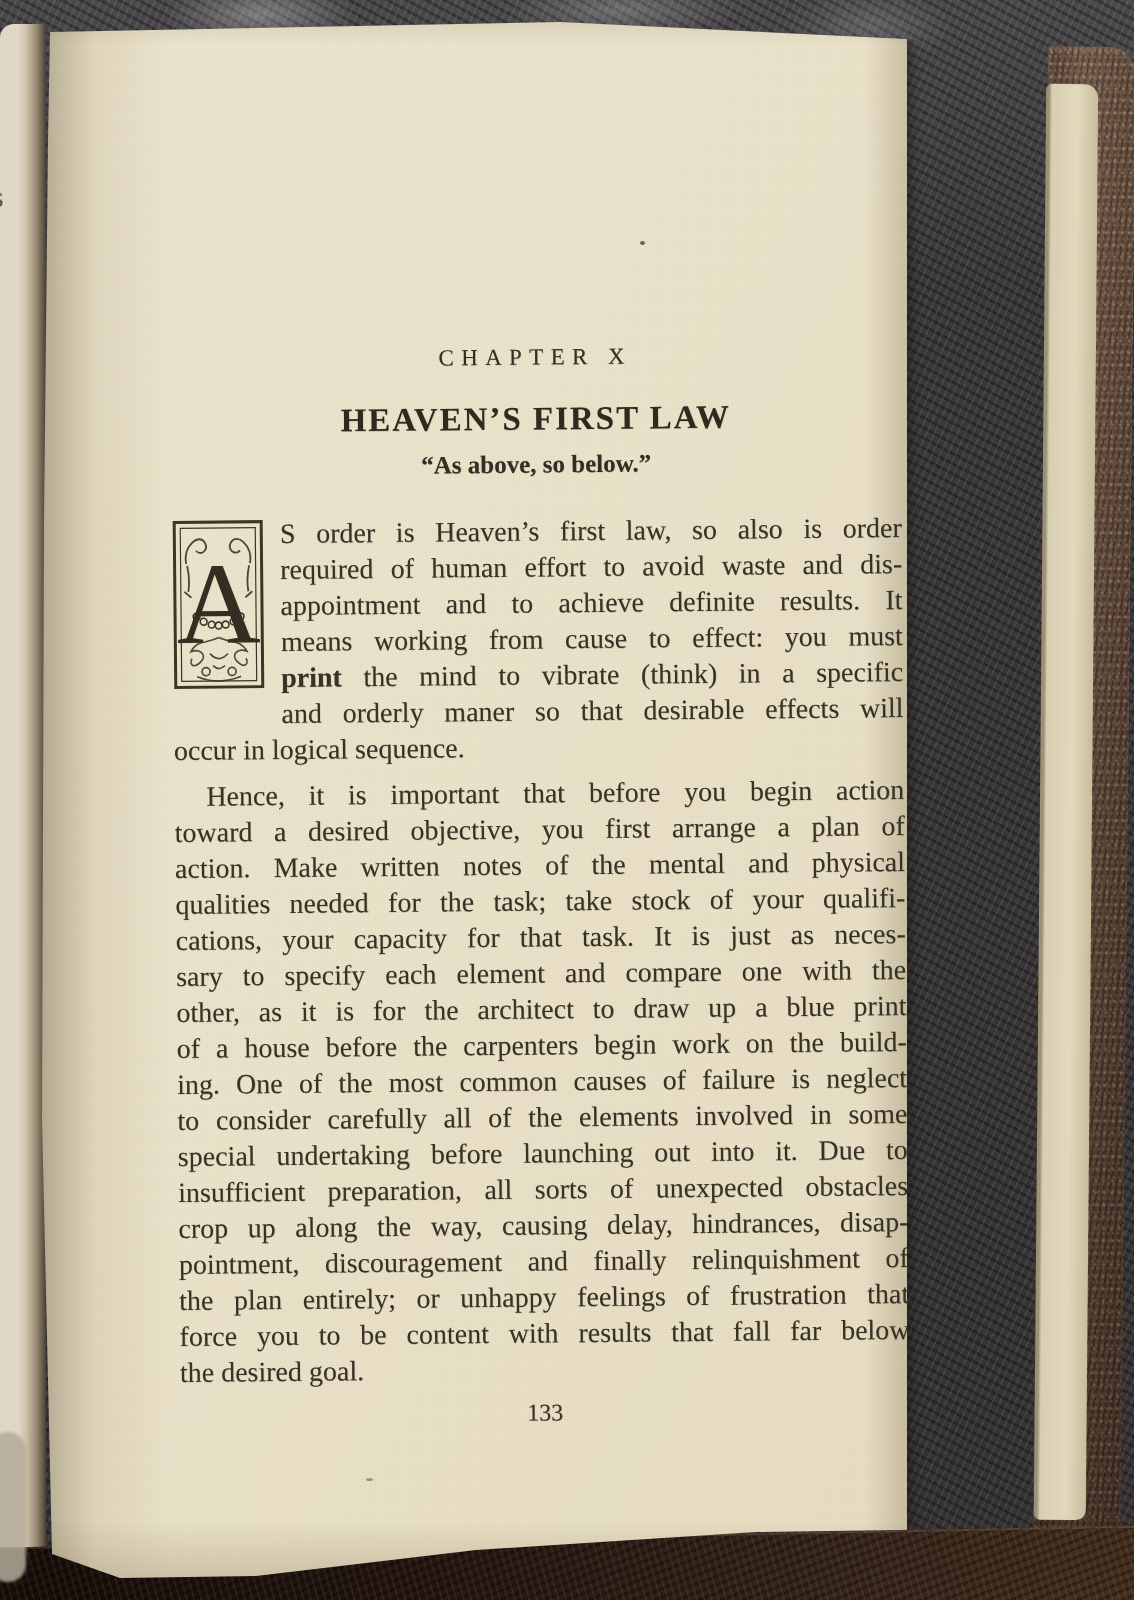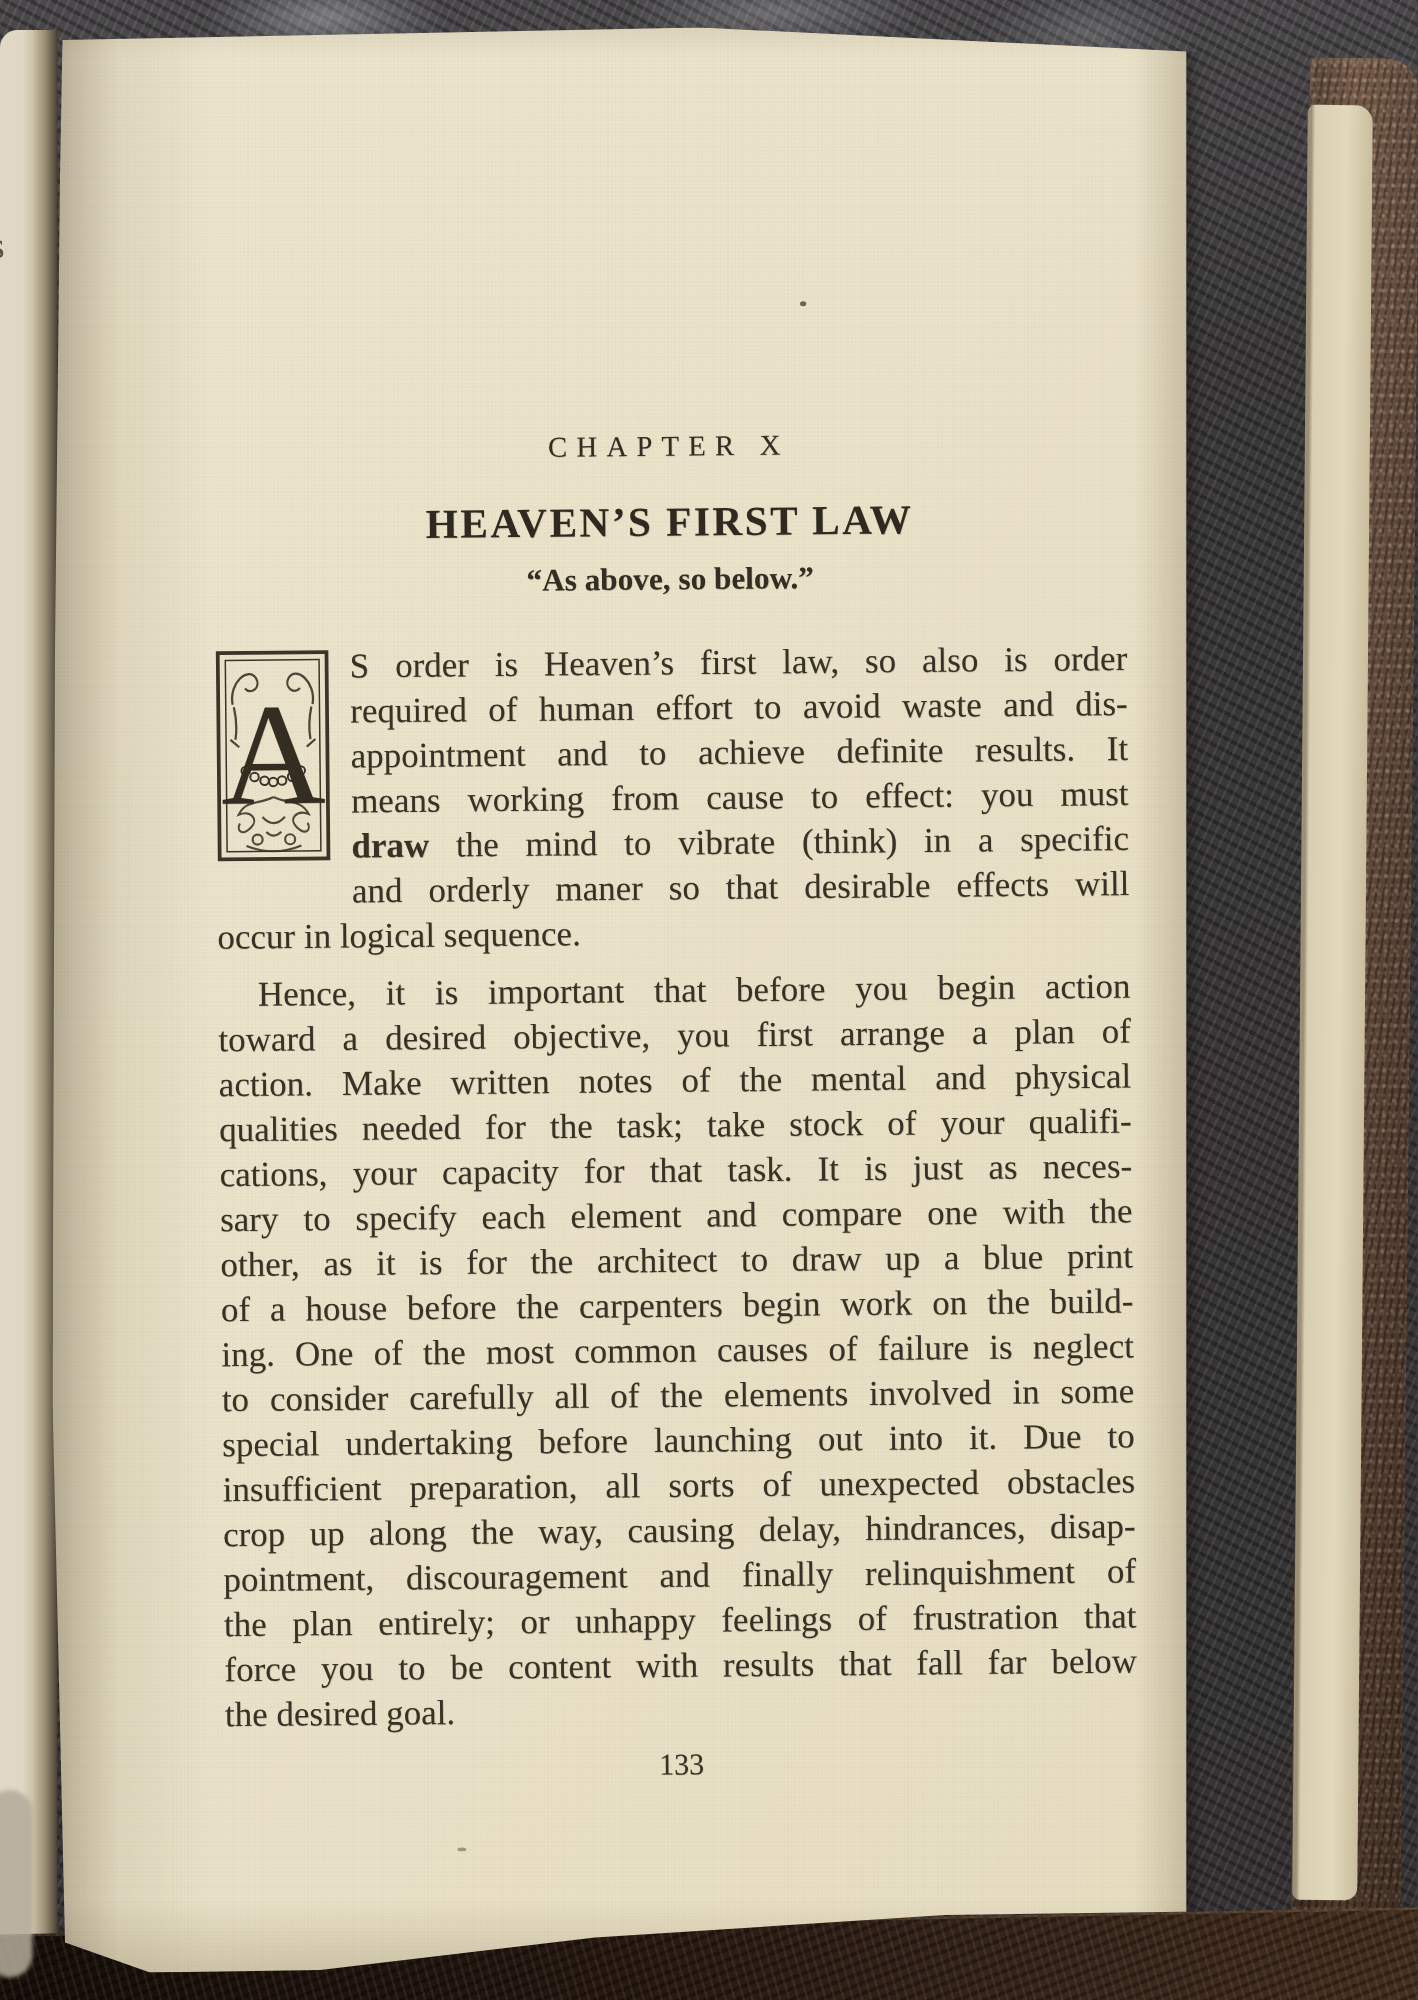--- a/index.html
+++ b/index.html
@@ -79,21 +79,20 @@
       42px 1120px, 44px 520px, 48px 140px);
     background-image:
       repeating-linear-gradient(90deg, rgba(0,0,0,.013) 0 1px, rgba(0,0,0,0) 1px 3px),
       repeating-linear-gradient(0deg, rgba(0,0,0,.013) 0 1px, rgba(0,0,0,0) 1px 3px),
       linear-gradient(90deg, rgba(62,52,36,.55) 0px, rgba(108,95,68,.30) 60px, rgba(150,137,104,.14) 95px, rgba(0,0,0,0) 170px),
       linear-gradient(270deg, rgba(120,104,74,.28) 0px, rgba(0,0,0,0) 42px),
       linear-gradient(180deg, rgba(128,113,83,.26) 0px, rgba(0,0,0,0) 46px),
       linear-gradient(0deg, rgba(116,98,68,.32) 0px, rgba(0,0,0,0) 80px),
       linear-gradient(120deg,#ece4cc 0%, #eae2c9 45%, #e6ddc1 100%);
     filter:drop-shadow(3px 5px 6px rgba(15,9,4,.5));
-    padding-left:42px;
   }
   .speck { position:absolute; background:#6b6353; border-radius:50%; }
 
   
   .text-block {
     position:absolute; left:170px; top:347px; width:730px;
     transform:rotate(-0.55deg); transform-origin:0 0;
     color:#383226; text-shadow:0.3px 0.4px 0.7px rgba(44,36,22,.32);
   }
   .chapter {
@@ -173,21 +172,21 @@
             <circle cx="33" cy="152" r="4"></circle>
               <circle cx="59" cy="152" r="4"></circle>
             <path d="M24 157 q 22 9 44 0"></path>
           </g>
           <text x="46" y="123" text-anchor="middle" font-size="116" font-family="Liberation Serif, DejaVu Serif, serif" fill="#342d22">A</text>
         </svg>
       <div class="tline">S order is Heaven’s first law, so also is order</div>
           <div class="tline">required of human effort to avoid waste and dis-</div>
           <div class="tline">appointment and to achieve definite results.  It</div>
           <div class="tline">means working from cause to effect: you must</div>
-          <div class="tline"><b>draw</b> the mind to vibrate (think) in a specific</div>
+          <div class="tline"><b>print</b> the mind to vibrate (think) in a specific</div>
           <div class="tline">and orderly maner so that desirable effects will</div>
           <div class="tline last">occur in logical sequence.</div>
         </div>
 
       <div class="para para2">
           <div class="tline">Hence, it is important that before you begin action</div>
           <div class="tline">toward a desired objective, you first arrange a plan of</div>
           <div class="tline">action.  Make written notes of the mental and physical</div>
           <div class="tline">qualities needed for the task; take stock of your qualifi-</div>
           <div class="tline">cations, your capacity for that task.  It is just as neces-</div>

